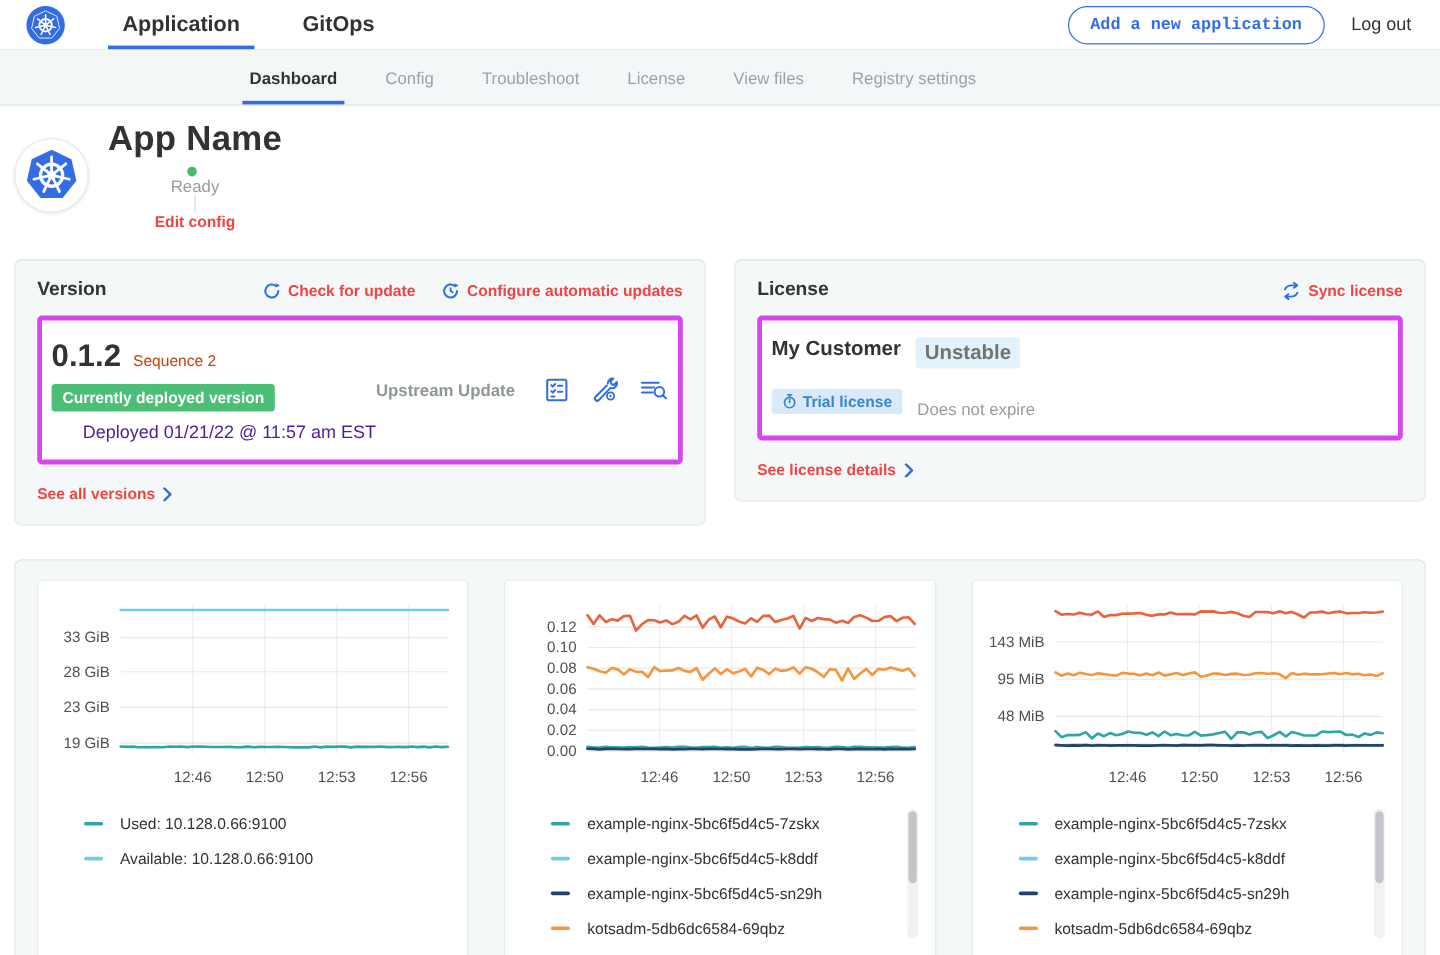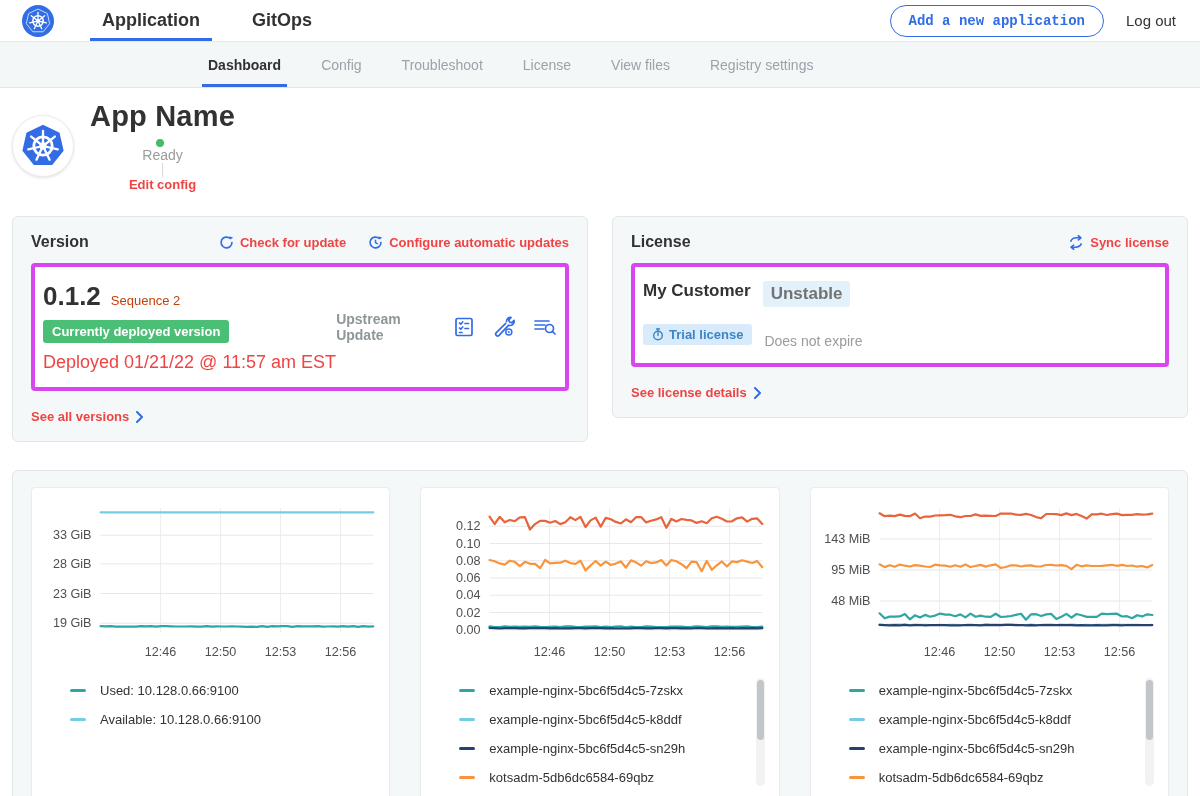--- a/index.html
+++ b/index.html
@@ -41,21 +41,21 @@
   .card-head { display:flex; align-items:center; justify-content:space-between; margin-bottom:12px; }
   .card-title { font-size:16px; font-weight:800; }
   .card-head-links { display:flex; gap:22px; }
   .inner-panel { background:#fff; border:4px solid #d946ef; border-radius:4px; padding:14px 8px; }
   .version-panel { display:flex; align-items:center; }
   .version-left { min-width:238px; }
   .ver-row { display:flex; align-items:baseline; gap:10px; }
   .ver-number { font-size:26px; font-weight:800; }
   .ver-seq { font-size:13px; color:#c2410c; }
   .deployed-badge { display:inline-block; margin-top:8px; background:#4cbf77; color:#fff; font-size:13px; font-weight:700; padding:4px 9px; border-radius:3px; }
-  .deployed-at { margin-top:9px; font-size:18px; color:#ef4444; }
+  .deployed-at { margin-top:9px; font-size:15px; color:#4c1d95;margin-left:26px; }
   .upstream { flex:1; font-size:14px; font-weight:700; color:#8f9699; }
   .ver-icons { display:flex; gap:16px; align-items:center; }
   .icon-btn { cursor:pointer; display:flex; }
   .card-foot { margin-top:16px; }
 
   .lic-row1 { display:flex; align-items:flex-start; gap:12px; }
   .lic-name { font-size:17px; font-weight:800; }
   .badge-unstable { background:#e3f1fb; color:#737373; font-size:17px; font-weight:700; padding:3px 8px; border-radius:3px; }
   .lic-row2 { display:flex; align-items:center; gap:12px; margin-top:12px; }
   .badge-trial { background:#d9ebfa; color:#3a86c9; font-size:13px; font-weight:700; padding:3px 9px; border-radius:3px; display:inline-flex; align-items:center; gap:5px; }

